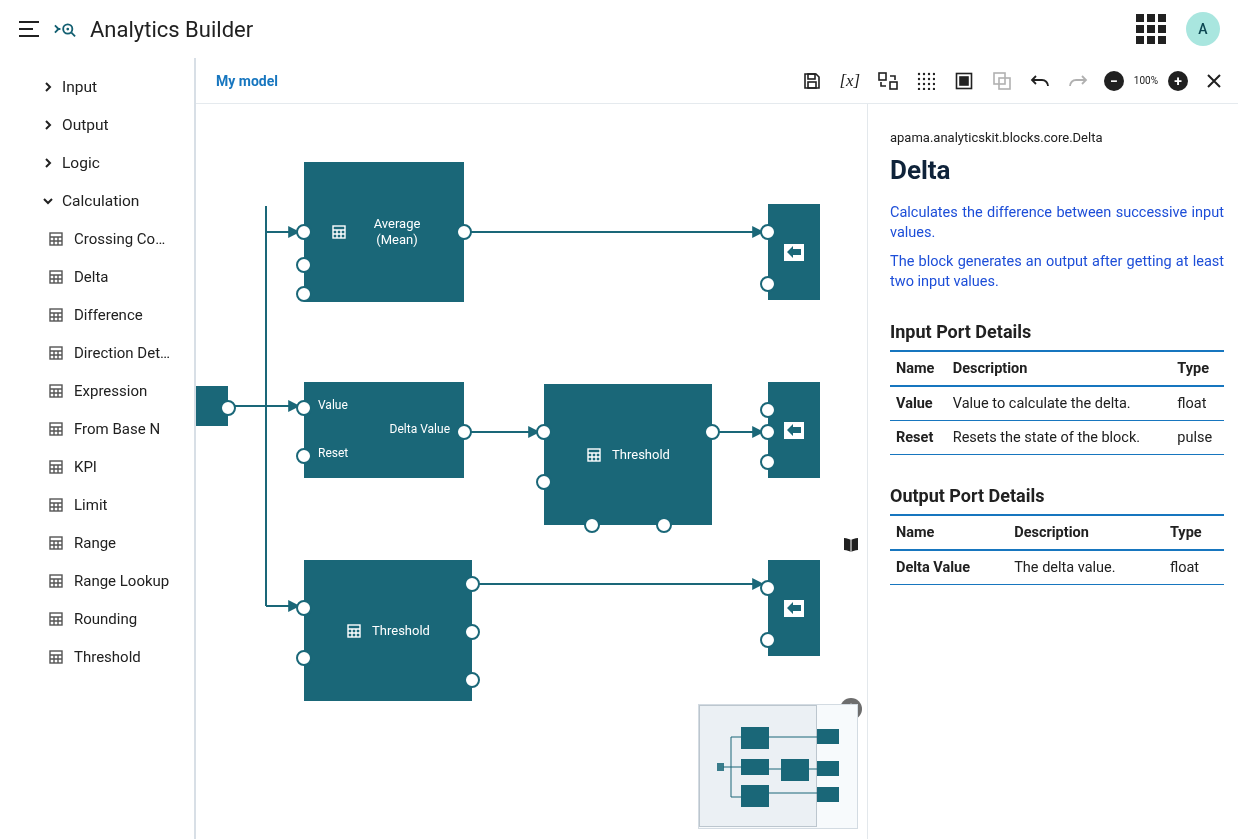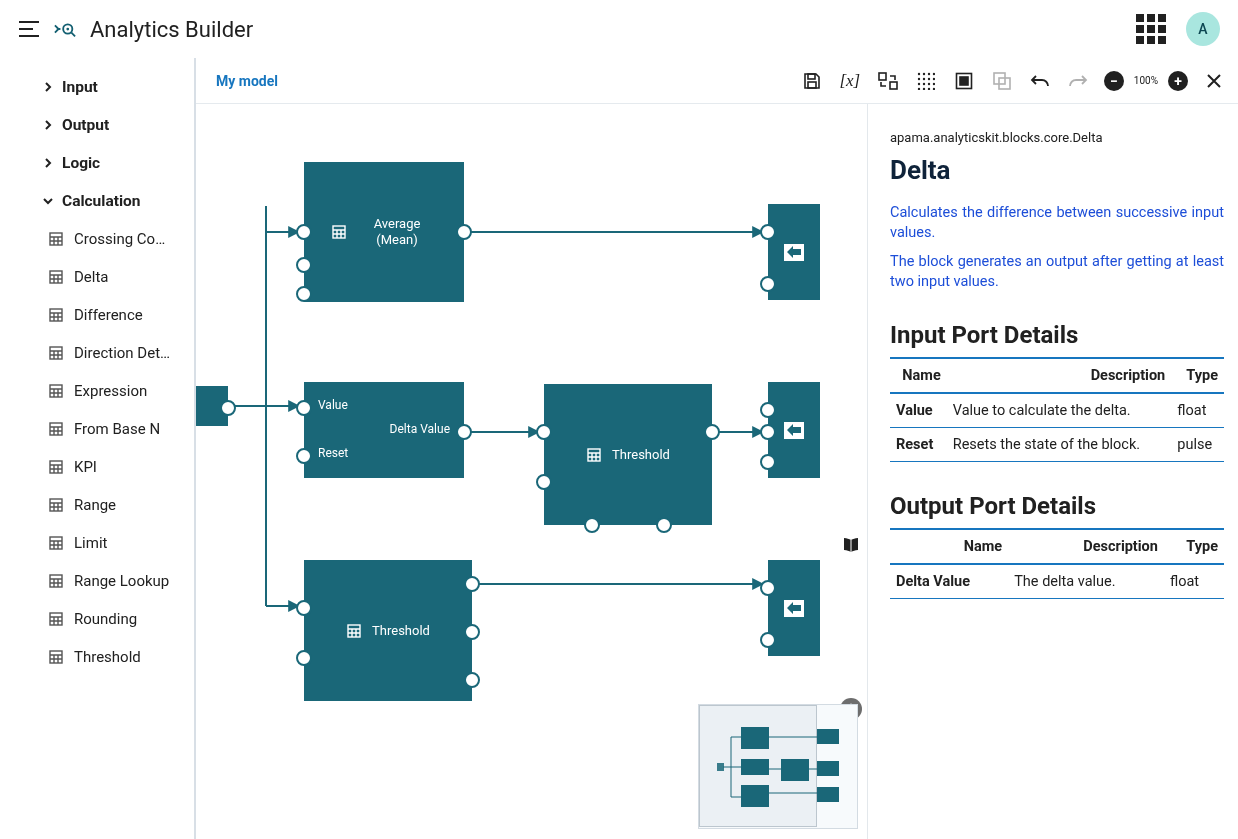--- a/index.html
+++ b/index.html
@@ -14,21 +14,21 @@
   .hicon { width:22px; height:22px; display:flex; align-items:center; justify-content:center; color:#212121; }
   .brand-icon { color:#135f71; }
   .app-grid-icon { display:grid; grid-template-columns:repeat(3,8px); grid-template-rows:repeat(3,8px); gap:3px; }
   .app-grid-icon div { background:#212121; }
   .avatar { width:34px; height:34px; border-radius:50%; background:#a9e6df; display:flex; align-items:center; justify-content:center; font-size:14px; font-weight:500; color:#0d4752; margin-left:20px; }
 
   
   .main { display:flex; height:calc(839px - 58px); position:relative; }
   .sidebar { width:196px; border-right:2px solid #d8dfe6; overflow:hidden; padding:10px 0; }
   .sb-item { display:flex; align-items:center; gap:8px; padding:10px 12px 10px 24px; font-size:15.5px; color:#212121; cursor:pointer; }
-  .sb-item.category { font-weight:700;padding-left:42px; }
+  .sb-item.category { font-weight:400;padding-left:42px; }
   .sb-chevron { width:12px; height:12px; display:inline-flex; align-items:center; justify-content:center; }
   .sb-chevron svg { stroke:#212121; stroke-width:2; fill:none; }
   .sb-leaf { padding-left:48px; display:flex; align-items:center; gap:10px; font-size:15px; }
   .sb-leaf .leaf-icon { width:16px; height:16px; display:flex; align-items:center; justify-content:center; }
   .sb-leaf .leaf-icon svg { stroke:#555; }
 
   
   .canvas-col { flex:1; display:flex; flex-direction:column; min-width:0; }
   .model-bar { height:46px; display:flex; align-items:center; padding:0 20px; border-bottom:1px solid #e5eaee; position:relative; }
   .model-title { color:#1776bf; font-weight:700; font-size:14px; }
@@ -38,23 +38,23 @@
   .zoom-circle { width:20px; height:20px; border-radius:50%; background:#212121; color:#fff; display:flex; align-items:center; justify-content:center; font-size:14px; font-weight:700; line-height:1;}
   .zoom-text { font-size:10px; }
 
   .canvas-wrap { flex:1; position:relative; overflow:hidden; display:flex;}
   .canvas { flex:1; background:#ffffff; position:relative; overflow:hidden; }
   .canvas-right-divider { position:absolute; top:0; bottom:0; right:0; width:1px; background:#e3e8ec; }
   .details-pane { width:370px; padding:26px 14px 28px 22px; background:#fff; overflow:auto; }
   .details-path { font-size:13px; color:#212121; margin-bottom:10px; }
   .details-title { font-size:26px; font-weight:700; color:#0f233a; margin-bottom:18px; }
   .details-text { font-size:14.5px; color:#1d4ed8; text-align:justify; margin-bottom:10px; line-height:1.35; }
-  .details-sub { font-size:24px; font-weight:700; margin-top:30px; margin-bottom:8px;}
+  .details-sub { font-size:18px; font-weight:700; margin-top:30px; margin-bottom:8px;}
   table.port-table { width:100%; border-collapse:collapse; font-size:14.5px;}
-  table.port-table th { text-align:right; font-weight:700; padding:8px 6px; border-top:2px solid #1776bf; border-bottom:2px solid #1776bf; }
+  table.port-table th { text-align:left; font-weight:700; padding:8px 6px; border-top:2px solid #1776bf; border-bottom:2px solid #1776bf; }
   table.port-table td { padding:8px 6px; border-bottom:1px solid #1776bf; }
   table.port-table td.name-col { font-weight:700; }
 
   
   .node { position:absolute; background:#1a6778; color:#fff; font-size:13px; display:flex; align-items:center; justify-content:center; }
   .node .n-icon { width:16px; height:16px; display:inline-flex; align-items:center; justify-content:center; margin-right:10px; }
   .port { position:absolute; width:12px; height:12px; border-radius:50%; background:#fff; border:2px solid #1a6778; box-sizing:content-box; }
   .port-label { position:absolute; color:#fff; font-size:12px;}
   .small-out { background:#1a6778; }
   .small-out .arrow-box { width:20px; height:17px; background:#fff; color:#1a6778; display:flex; align-items:center; justify-content:center; }
@@ -208,30 +208,30 @@
           </span>
           <span>KPI</span>
         </div>
         <div class="sb-item sb-leaf">
           <span class="leaf-icon">
             <svg width="14" height="14" viewBox="0 0 14 14" fill="none" stroke="#555" stroke-width="1.4">
               <rect x="1" y="1" width="12" height="12"></rect>
               <path d="M1 5h12M5 5v8M9 5v8M1 9h12"></path>
             </svg>
           </span>
+          <span>Limit</span>
+        </div>
+        <div class="sb-item sb-leaf">
+          <span class="leaf-icon">
+            <svg width="14" height="14" viewBox="0 0 14 14" fill="none" stroke="#555" stroke-width="1.4">
+              <rect x="1" y="1" width="12" height="12"></rect>
+              <path d="M1 5h12M5 5v8M9 5v8M1 9h12"></path>
+            </svg>
+          </span>
           <span>Range</span>
-        </div>
-        <div class="sb-item sb-leaf">
-          <span class="leaf-icon">
-            <svg width="14" height="14" viewBox="0 0 14 14" fill="none" stroke="#555" stroke-width="1.4">
-              <rect x="1" y="1" width="12" height="12"></rect>
-              <path d="M1 5h12M5 5v8M9 5v8M1 9h12"></path>
-            </svg>
-          </span>
-          <span>Limit</span>
         </div>
         <div class="sb-item sb-leaf">
           <span class="leaf-icon">
             <svg width="14" height="14" viewBox="0 0 14 14" fill="none" stroke="#555" stroke-width="1.4">
               <rect x="1" y="1" width="12" height="12"></rect>
               <path d="M1 5h12M5 5v8M9 5v8M1 9h12"></path>
             </svg>
           </span>
           <span>Range Lookup</span>
         </div>

